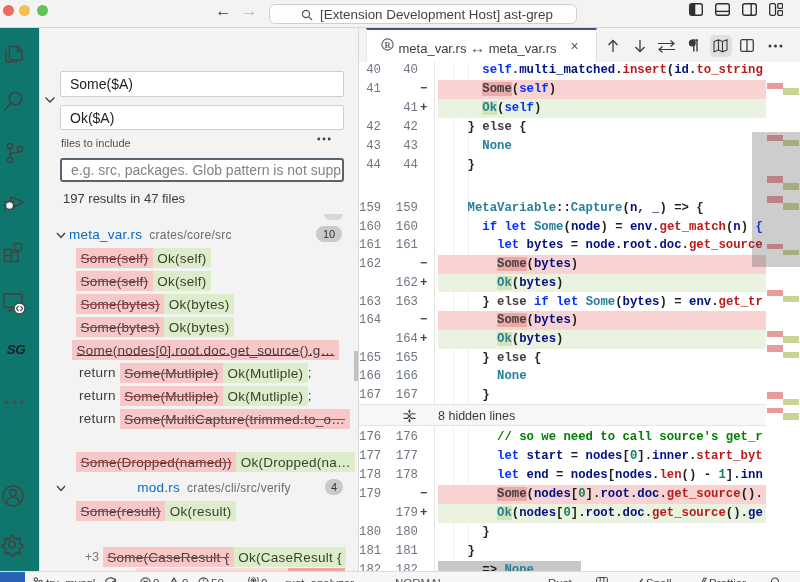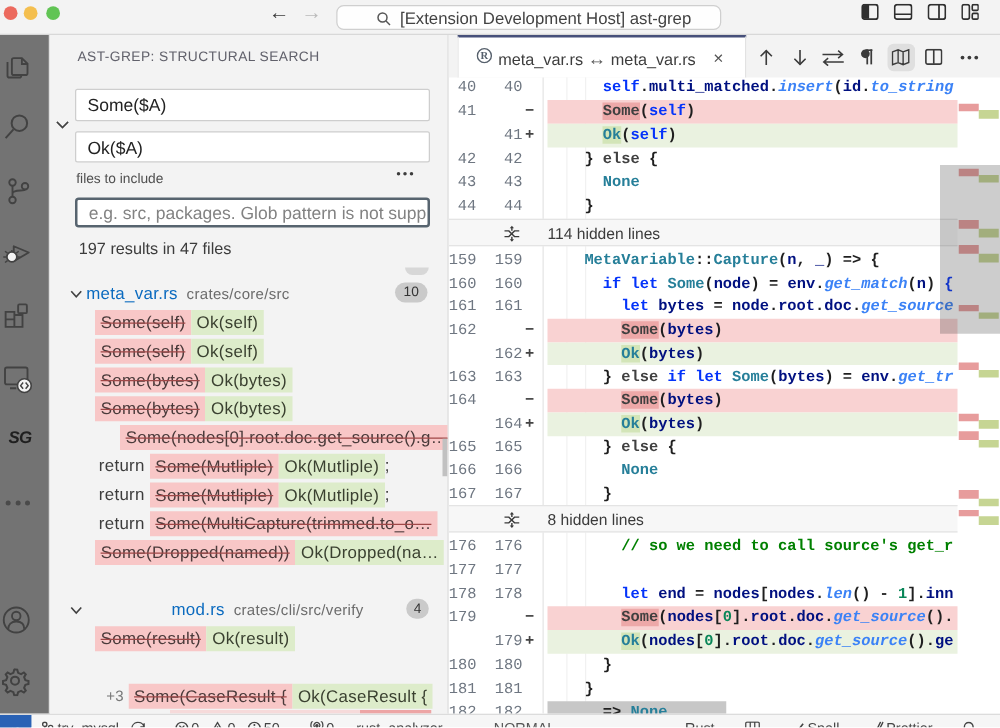--- a/index.html
+++ b/index.html
@@ -4,21 +4,21 @@
 <style>
   html,body{margin:0;padding:0;}
   body{width:800px;height:582px;overflow:hidden;font-family:"Liberation Sans",sans-serif;position:relative;background:#fff;}
   .abs{position:absolute;}
   
   #titlebar{left:0;top:0;width:800px;height:28px;background:#f3f3f3;border-bottom:1px solid #d8d8d8;box-sizing:border-box;}
   .tl{border-radius:50%;width:11px;height:11px;top:4.5px;}
   #cmdbox{left:269px;top:4px;width:308px;height:20px;background:#fefefe;border:1px solid #cfcfcf;border-radius:6px;box-sizing:border-box;color:#434343;font-size:13.4px;line-height:19px;}
   .navarrow{top:0.5px;font-size:16.5px;color:#3a3a3a;}
   
-  #actbar{left:0;top:28px;width:40px;height:543px;background:#737373;border-right:1px solid #e0e0e0;box-sizing:border-box;}
+  #actbar{left:0;top:28px;width:40px;height:543px;background:#0f766e;border-right:1px solid #e0e0e0;box-sizing:border-box;}
   .aicon{left:-4px;width:40px;text-align:center;color:#424242;}
   
   #sidebar{left:40px;top:28px;width:319px;height:543px;background:#f3f3f3;border-right:1px solid #d9d9d9;box-sizing:border-box;overflow:hidden;}
   .sbx{position:absolute;}
   #sbtitle{left:22px;top:12px;font-size:11px;color:#61616b;letter-spacing:0.35px;}
   .inp{left:20px;width:284px;background:#fff;border:1px solid #cecece;box-sizing:border-box;border-radius:2px;font-size:14px;color:#222;padding-left:9px;line-height:23px;white-space:nowrap;overflow:hidden;}
   .filelabel{font-size:11px;color:#4f4f4f;}
   .res-line{left:0;width:319px;height:23px;line-height:23px;font-size:13.5px;letter-spacing:0.25px;color:#3c3c3c;white-space:nowrap;overflow:hidden;}
   .rrm{background:#f8c7c7;text-decoration:line-through;text-decoration-color:#a04848;color:#4a3a3a;padding:2.5px 4.5px;}
   .rad{background:#ddecca;color:#3a4030;padding:2.5px 4.5px;}
@@ -28,21 +28,21 @@
   
   #editor{left:359px;top:28px;width:441px;height:543px;background:#fff;overflow:hidden;}
   #tabstrip{left:0;top:0;width:441px;height:34px;background:#f3f3f3;}
   #tab{left:6.5px;top:0;width:231px;height:34px;background:#fff;border-top:2.5px solid #47507a;border-right:1px solid #e2e2e2;border-left:1px solid #e8e8e8;box-sizing:border-box;font-size:13px;color:#3d3d3d;}
   .mono{font-family:"Liberation Mono",monospace;font-size:12.3px;line-height:19px;white-space:pre;font-weight:700;}
   .gno{color:#6e7681;text-align:right;font-weight:400;}
   .band{left:0;width:407px;background:#f7f7f7;border-top:1px solid #e4e4e4;border-bottom:1px solid #e4e4e4;box-sizing:border-box;font-size:12.5px;color:#3b3b3b;}
   .kw{color:#0433fa;}
   .ctl{color:#404040;}
   .ty{color:#267f99;}
-  .fn{color:#3b82f6;font-style:italic;}
+  .fn{color:#b91c1c;}
   .vr{color:#001080;}
   .nm{color:#098658;}
   .cm{color:#008000;}
   .df{color:#1f1f1f;}
   .gy{color:#3f3f3f;}
   
   #statusbar{left:0;top:571px;width:800px;height:11px;background:#f6f6f6;border-top:1px solid #dcdcdc;box-sizing:border-box;overflow:hidden;}
   .st{position:absolute;top:4.5px;font-size:11.5px;color:#454545;white-space:nowrap;}
 </style>
 </head>
@@ -143,21 +143,20 @@
 
   <svg class="abs aicon" style="top:504px;" width="40" height="25" viewBox="0 0 40 25">
       <g fill="none" stroke="#424242" stroke-width="1.6">
         <circle cx="16" cy="12.5" r="3.2"></circle>
         <path d="M16 3.5 l1.8 0.3 0.7 2.5 2.4 1 2.2-1.3 1.5 1.5 -1.3 2.2 1 2.4 2.5 0.7 0 2.4 -2.5 0.7 -1 2.4 1.3 2.2 -1.5 1.5 -2.2-1.3 -2.4 1 -0.7 2.5 -2.4 0 -0.7-2.5 -2.4-1 -2.2 1.3 -1.5-1.5 1.3-2.2 -1-2.4 -2.5-0.7 0-2.4 2.5-0.7 1-2.4 -1.3-2.2 1.5-1.5 2.2 1.3 2.4-1 0.7-2.5 z"></path>
       </g>
     </svg>
 </div>
 
 <div id="sidebar" class="abs">
-  <div id="sbtitle" class="sbx">AST-GREP: STRUCTURAL SEARCH</div>
   <svg class="sbx" style="left:4px;top:68px;" width="12" height="8" viewBox="0 0 12 8">
       <path d="M1.5 1.5 L6 6 L10.5 1.5" fill="none" stroke="#424242" stroke-width="1.4"></path>
     </svg>
   <div class="sbx inp" style="top:43px;height:25.5px;line-height:24px;">Some($A)</div>
   <div class="sbx inp" style="top:76.5px;height:25.5px;line-height:24px;">Ok($A)</div>
   <div class="sbx filelabel" style="left:21px;top:109px;">files to include</div>
   <svg class="sbx" style="left:277px;top:109px;" width="14" height="4" viewBox="0 0 14 4">
       <g fill="#3c3c3c">
         <circle cx="1.8" cy="2" r="1.4"></circle>
         <circle cx="7" cy="2" r="1.4"></circle>
@@ -172,25 +171,25 @@
     <svg style="position:absolute;left:16px;top:9px;" width="10" height="7" viewBox="0 0 10 7">
         <path d="M1 1 L5 5.5 L9 1" fill="none" stroke="#424242" stroke-width="1.3"></path>
       </svg>
     <span style="margin-left:29px;" class="fname">meta_var.rs</span> <span class="fpath">crates/core/src</span>
   </div>
   <div class="badge" style="left:276px;top:198px;width:26px;">10</div>
   <div class="sbx res-line" style="top:218px;"><span style="margin-left:36px;" class="rrm">Some(self)</span><span class="rad">Ok(self)</span></div>
   <div class="sbx res-line" style="top:241px;"><span style="margin-left:36px;" class="rrm">Some(self)</span><span class="rad">Ok(self)</span></div>
   <div class="sbx res-line" style="top:264px;"><span style="margin-left:36px;" class="rrm">Some(bytes)</span><span class="rad">Ok(bytes)</span></div>
   <div class="sbx res-line" style="top:287px;"><span style="margin-left:36px;" class="rrm">Some(bytes)</span><span class="rad">Ok(bytes)</span></div>
-  <div class="sbx res-line" style="top:310px;"><span style="margin-left:56px;" class="rrm">Some(nodes[0].root.doc.get_source().g…</span></div>
+  <div class="sbx res-line" style="top:310px;"><span style="margin-left:32px;text-decoration:underline;" class="rrm">Some(nodes[0].root.doc.get_source().g…</span></div>
   <div class="sbx res-line" style="top:333px;"><span style="margin-left:39px;">return </span><span class="rrm">Some(Mutliple)</span><span class="rad">Ok(Mutliple)</span>;</div>
   <div class="sbx res-line" style="top:356px;"><span style="margin-left:39px;">return </span><span class="rrm">Some(Mutliple)</span><span class="rad">Ok(Mutliple)</span>;</div>
   <div class="sbx res-line" style="top:379px;"><span style="margin-left:39px;">return </span><span class="rrm">Some(MultiCapture(trimmed.to_o…</span></div>
-  <div class="sbx res-line" style="top:402px;"><span style="margin-left:36px;" class="rrm">Some(Dropped(named))</span><span class="rad">Ok(Dropped(na…</span></div>
+  <div class="sbx res-line" style="top:422px;"><span style="margin-left:36px;" class="rrm">Some(Dropped(named))</span><span class="rad">Ok(Dropped(na…</span></div>
   <div class="sbx res-line" style="top:448px;text-align:center;">
     <svg style="position:absolute;left:16px;top:9px;" width="10" height="7" viewBox="0 0 10 7">
         <path d="M1 1 L5 5.5 L9 1" fill="none" stroke="#424242" stroke-width="1.3"></path>
       </svg>
     <span style="margin-left:29px;" class="fname">mod.rs</span> <span class="fpath">crates/cli/src/verify</span>
   </div>
   <div class="badge" style="left:285px;top:451px;width:18px;">4</div>
   <div class="sbx res-line" style="top:471px;"><span style="margin-left:36px;text-align:center;" class="rrm">Some(result)</span><span class="rad">Ok(result)</span></div>
   <div class="sbx res-line" style="top:517px;"><span style="margin-left:45px;color:#777;font-size:12px;">+3 </span><span class="rrm">Some(CaseResult {</span><span class="rad">Ok(CaseResult {</span></div>
   <div class="sbx" style="left:96px;top:540px;width:152px;height:3px;background:#f6dada;"></div>
@@ -310,20 +309,21 @@
     <div class="abs mono gno" style="left:23px;top:339.3px;width:36px;line-height:18.7px;">166</div>
     <div class="abs mono" style="left:138.0px;top:339.3px;line-height:18.7px;"><span class="ty">None</span></div>
   <div class="abs mono gno" style="left:0px;top:358.0px;width:22px;line-height:18.7px;">167</div>
     <div class="abs mono gno" style="left:23px;top:358.0px;width:36px;line-height:18.7px;">167</div>
     <div class="abs mono" style="left:123.3px;top:358.0px;line-height:18.7px;"><span class="df">}</span></div>
   <div class="abs mono gno" style="left:0px;top:400px;width:22px;line-height:19px;">176</div>
     <div class="abs mono gno" style="left:23px;top:400px;width:36px;line-height:19px;">176</div>
     <div class="abs mono" style="left:138.0px;top:400px;line-height:19px;"><span class="cm">// so we need to call source's get_r</span></div>
   <div class="abs mono gno" style="left:0px;top:419px;width:22px;line-height:19px;">177</div>
     <div class="abs mono gno" style="left:23px;top:419px;width:36px;line-height:19px;">177</div>
+    <div class="abs mono" style="left:138.0px;top:419px;line-height:19px;"><span class="kw">let</span><span class="df"> </span><span class="vr">start</span><span class="df"> = </span><span class="vr">nodes</span><span class="df">[</span><span class="nm">0</span><span class="df">].</span><span class="vr">inner</span><span class="df">.</span><span class="fn">start_byt</span></div>
   <div class="abs mono gno" style="left:0px;top:438px;width:22px;line-height:19px;">178</div>
     <div class="abs mono gno" style="left:23px;top:438px;width:36px;line-height:19px;">178</div>
     <div class="abs mono" style="left:138.0px;top:438px;line-height:19px;"><span class="kw">let</span><span class="df"> </span><span class="vr">end</span><span class="df"> = </span><span class="vr">nodes</span><span class="df">[</span><span class="vr">nodes</span><span class="df">.</span><span class="fn">len</span><span class="df">() </span><span class="df">-</span><span class="df"> </span><span class="nm">1</span><span class="df">].</span><span class="vr">inn</span></div>
   <div class="abs" style="left:79px;top:457px;width:328px;height:19px;background:#f9d2d2;"></div>
     <div class="abs mono gno" style="left:0px;top:457px;width:22px;line-height:19px;">179</div>
     <div class="abs mono" style="left:61px;top:457px;width:12px;line-height:19px;color:#444;">−</div>
     <div class="abs mono" style="left:138.0px;top:457px;line-height:19px;"><span class="gy" style="background:#eda8a8;">Some</span><span class="df">(</span><span class="vr">nodes</span><span class="df">[</span><span class="nm">0</span><span class="df">].</span><span class="vr">root</span><span class="df">.</span><span class="vr">doc</span><span class="df">.</span><span class="fn">get_source</span><span class="df">().</span></div>
   <div class="abs" style="left:79px;top:476px;width:328px;height:19px;background:#eaf2e0;"></div>
     <div class="abs mono gno" style="left:23px;top:476px;width:36px;line-height:19px;">179</div>
     <div class="abs mono" style="left:61px;top:476px;width:12px;line-height:19px;color:#444;">+</div>
@@ -332,33 +332,20 @@
     <div class="abs mono gno" style="left:23px;top:495px;width:36px;line-height:19px;">180</div>
     <div class="abs mono" style="left:123.3px;top:495px;line-height:19px;"><span class="df">}</span></div>
   <div class="abs mono gno" style="left:0px;top:514px;width:22px;line-height:19px;">181</div>
     <div class="abs mono gno" style="left:23px;top:514px;width:36px;line-height:19px;">181</div>
     <div class="abs mono" style="left:108.5px;top:514px;line-height:19px;"><span class="df">}</span></div>
   <div class="abs" style="left:79px;top:533px;width:143px;height:19px;background:#c7c7c7;"></div>
   <div class="abs mono gno" style="left:0px;top:533px;width:22px;line-height:19px;">182</div>
     <div class="abs mono gno" style="left:23px;top:533px;width:36px;line-height:19px;">182</div>
     <div class="abs mono" style="left:123.3px;top:533px;line-height:19px;"><span class="df">=&gt;</span><span class="df"> </span><span class="ty">None</span></div>
 
-  <div class="abs band" style="top:147px;height:22px;">
-      <svg class="abs" style="left:44px;top:4px;" width="13" height="14" viewBox="0 0 13 14">
-        <g stroke="#3b3b3b" stroke-width="1.15" fill="none">
-          <line x1="6.5" y1="1.6" x2="6.5" y2="4.6"></line>
-          <path d="M4.8 2.6 L6.5 0.6 L8.2 2.6 z" fill="#3b3b3b" stroke="none"></path>
-          <line x1="6.5" y1="9.4" x2="6.5" y2="12.4"></line>
-          <path d="M4.8 11.4 L6.5 13.4 L8.2 11.4 z" fill="#3b3b3b" stroke="none"></path>
-          <path d="M0.6 4.7 h3.5 l4.5 4.6 h3.8"></path>
-          <path d="M0.6 9.3 h3.5 l4.5 -4.6 h3.8"></path>
-        </g>
-      </svg>
-      <span class="abs" style="left:79px;top:3.5px;">114 hidden lines</span>
-    </div>
   <div class="abs band" style="top:376px;height:22px;">
       <svg class="abs" style="left:44px;top:4px;" width="13" height="14" viewBox="0 0 13 14">
         <g stroke="#3b3b3b" stroke-width="1.15" fill="none">
           <line x1="6.5" y1="1.6" x2="6.5" y2="4.6"></line>
           <path d="M4.8 2.6 L6.5 0.6 L8.2 2.6 z" fill="#3b3b3b" stroke="none"></path>
           <line x1="6.5" y1="9.4" x2="6.5" y2="12.4"></line>
           <path d="M4.8 11.4 L6.5 13.4 L8.2 11.4 z" fill="#3b3b3b" stroke="none"></path>
           <path d="M0.6 4.7 h3.5 l4.5 4.6 h3.8"></path>
           <path d="M0.6 9.3 h3.5 l4.5 -4.6 h3.8"></path>
         </g>

